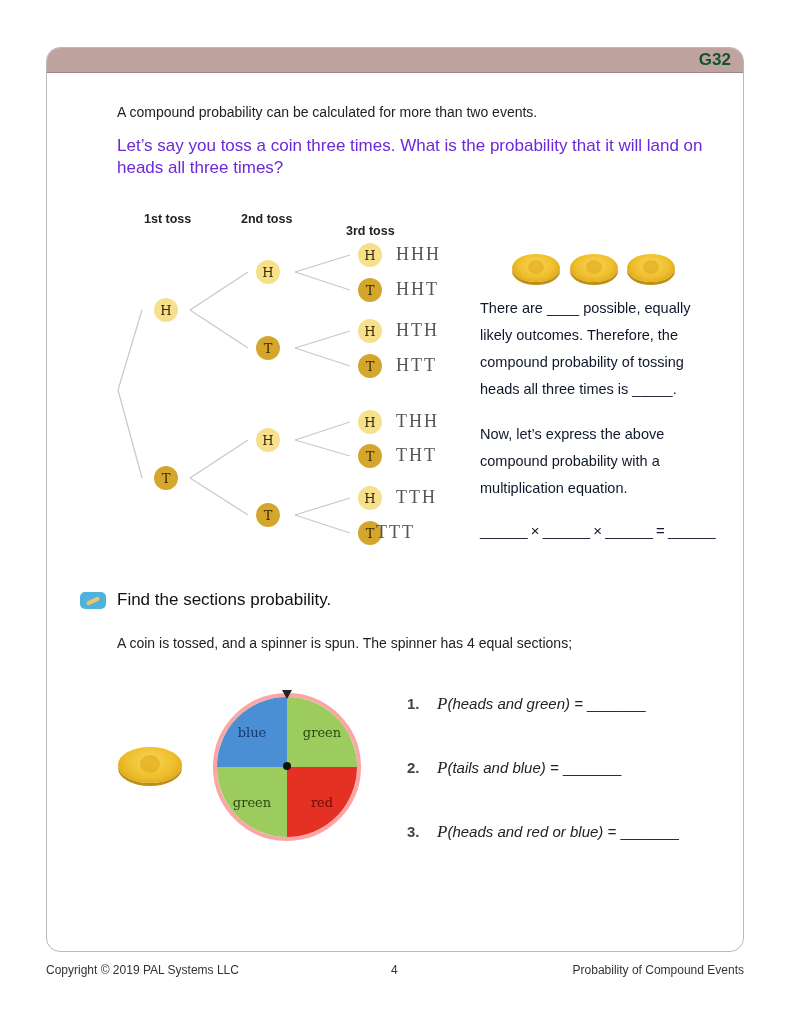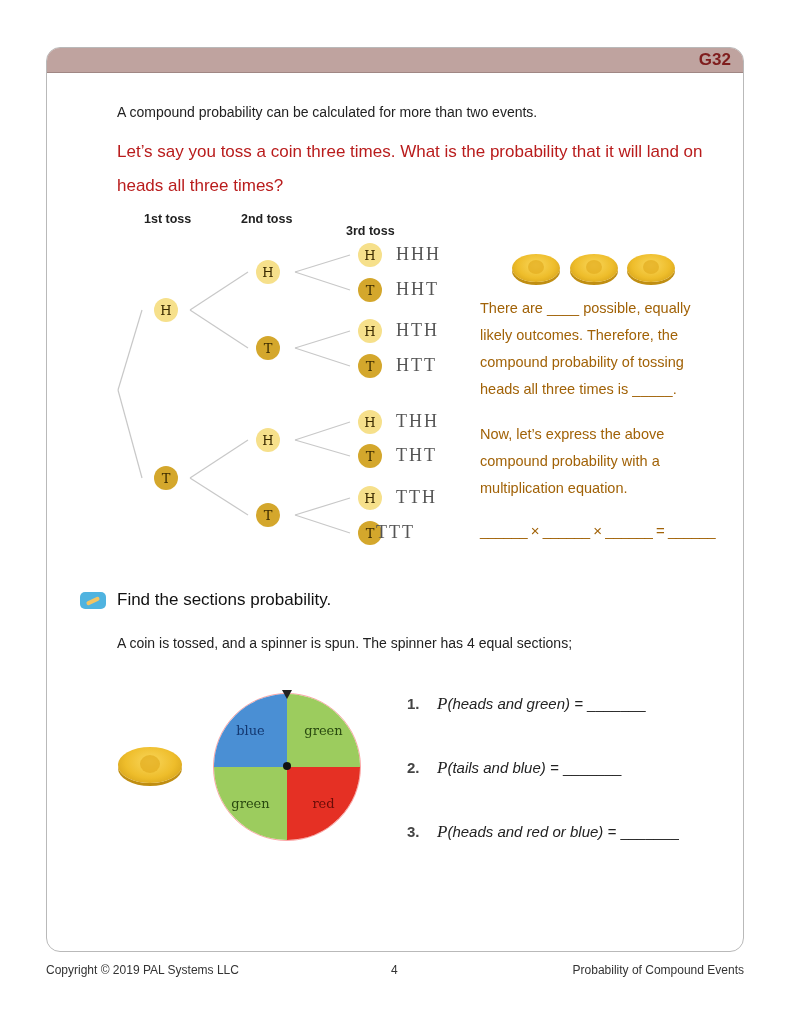--- a/index.html
+++ b/index.html
@@ -1,35 +1,35 @@
 <!DOCTYPE html>
 <html><head>
 <meta charset="utf-8">
 <style>
   html, body { margin:0; padding:0; background:#ffffff; }
   body { width:791px; height:1024px; position:relative; font-family:"Liberation Sans", sans-serif; color:#222; overflow:hidden; }
   .frame { position:absolute; left:46px; top:47px; width:698px; height:905px; border:1.5px solid #b9b9b9; border-radius:14px; box-sizing:border-box; overflow:hidden; background:#fff; }
   .header-bar { position:absolute; left:0; top:0; right:0; height:24px; background:#bfa39f; border-bottom:1px solid #a08784; }
-  .header-code { position:absolute; right:12px; top:2px; font-family:"Liberation Sans", sans-serif; font-weight:bold; font-size:17px; color:#7f1d1d; }
+  .header-code { position:absolute; right:12px; top:2px; font-family:"Liberation Sans", sans-serif; font-weight:bold; font-size:17px; color:#14532d; }
   .abs { position:absolute; }
   .intro { left:117px; top:104px; font-size:14px; color:#222; }
-  .question { left:117px; top:135px; font-size:17px; line-height:34px; color:#b91c1c; width:590px; }
+  .question { left:117px; top:135px; font-size:17px; line-height:22px; color:#6d28d9; width:590px; }
   .toss-label { font-size:12.5px; font-weight:bold; color:#222; }
   .node { position:absolute; width:24px; height:24px; border-radius:50%; font-family:"DejaVu Serif", serif; font-size:13px; display:flex; align-items:center; justify-content:center; color:#3a2a00; }
   .node.h { background:#f6e08b; }
   .node.t { background:#d4a72c; }
   .outcome { position:absolute; font-family:"Liberation Serif", serif; font-size:18px; letter-spacing:2px; color:#555; }
-  .side-text { left:480px; font-size:14.5px; color:#a16207; line-height:27px; width:240px; }
+  .side-text { left:480px; font-size:14.5px; color:#0f172a; line-height:27px; width:240px; }
   .coin { position:absolute; width:48px; height:28px; border-radius:50%; background:radial-gradient(ellipse at 50% 40%, #f9d65a 0%, #eebd2b 55%, #c99512 100%); box-shadow:0 3px 0 #c08e12; }
   .coin .emb { position:absolute; left:16px; top:6px; width:16px; height:14px; border-radius:50%; background:#e2ac20; opacity:.7; }
   .find-title { left:117px; top:590px; font-size:17px; color:#111; }
   .pencil { position:absolute; left:80px; top:592px; width:26px; height:17px; border-radius:5px; background:#4fb3e0; }
   .pencil::after { content:""; position:absolute; left:6px; top:7px; width:14px; height:4px; background:#f3c463; transform:rotate(-25deg); border-radius:2px; }
   .problem { left:117px; top:633px; font-size:14px; line-height:21px; color:#222; width:560px; }
-  .spinner { position:absolute; left:213px; top:693px; width:148px; height:148px; border-radius:50%; border:1px solid #fca5a5; box-sizing:border-box; overflow:hidden; }
+  .spinner { position:absolute; left:213px; top:693px; width:148px; height:148px; border-radius:50%; border:4px solid #fca5a5; box-sizing:border-box; overflow:hidden; }
   .quad { position:absolute; width:50%; height:50%; display:flex; align-items:center; justify-content:center; font-family:"DejaVu Serif", serif; font-size:13px; }
   .q-tl { left:0; top:0; background:#4a8fd4; color:#143870; }
   .q-tr { right:0; top:0; background:#9ccc5e; color:#2a4a10; }
   .q-bl { left:0; bottom:0; background:#9ccc5e; color:#2a4a10; }
   .q-br { right:0; bottom:0; background:#e53024; color:#6a0d08; }
   .hub { position:absolute; left:283px; top:762px; width:8px; height:8px; border-radius:50%; background:#111; }
   .pointer { position:absolute; left:282px; top:690px; width:0; height:0; border-left:5px solid transparent; border-right:5px solid transparent; border-top:9px solid #222; }
   .q-item { position:absolute; left:407px; font-size:15px; color:#222; }
   .q-num { font-weight:bold; color:#444; display:inline-block; width:30px; }
   .q-expr { font-style:italic; }

